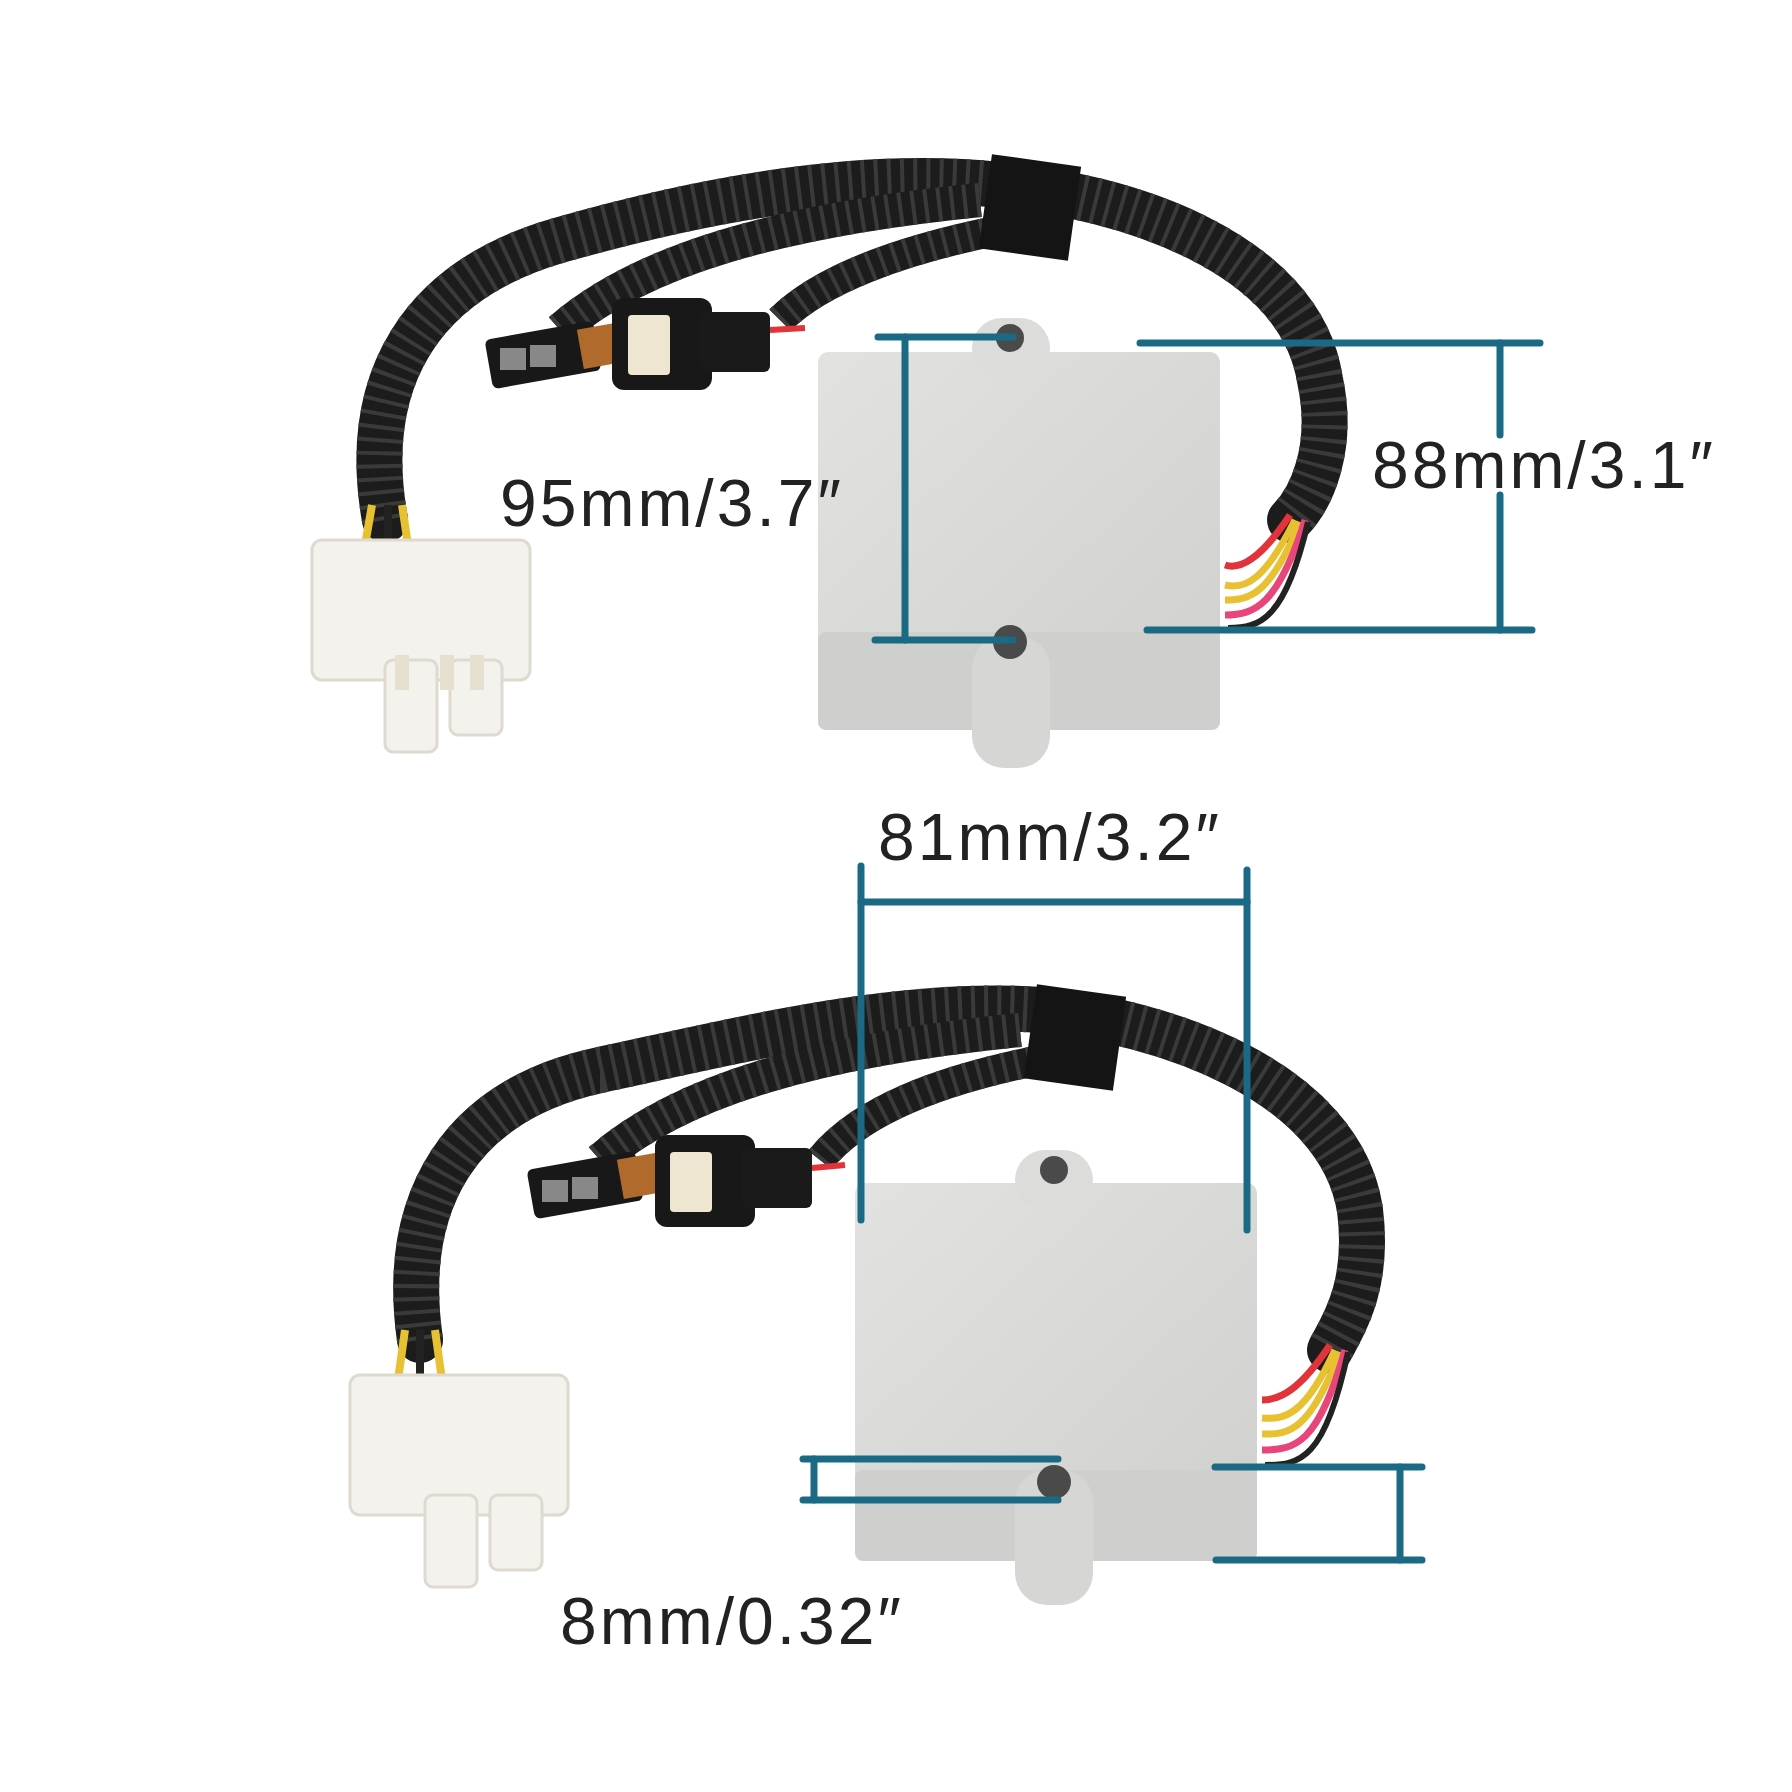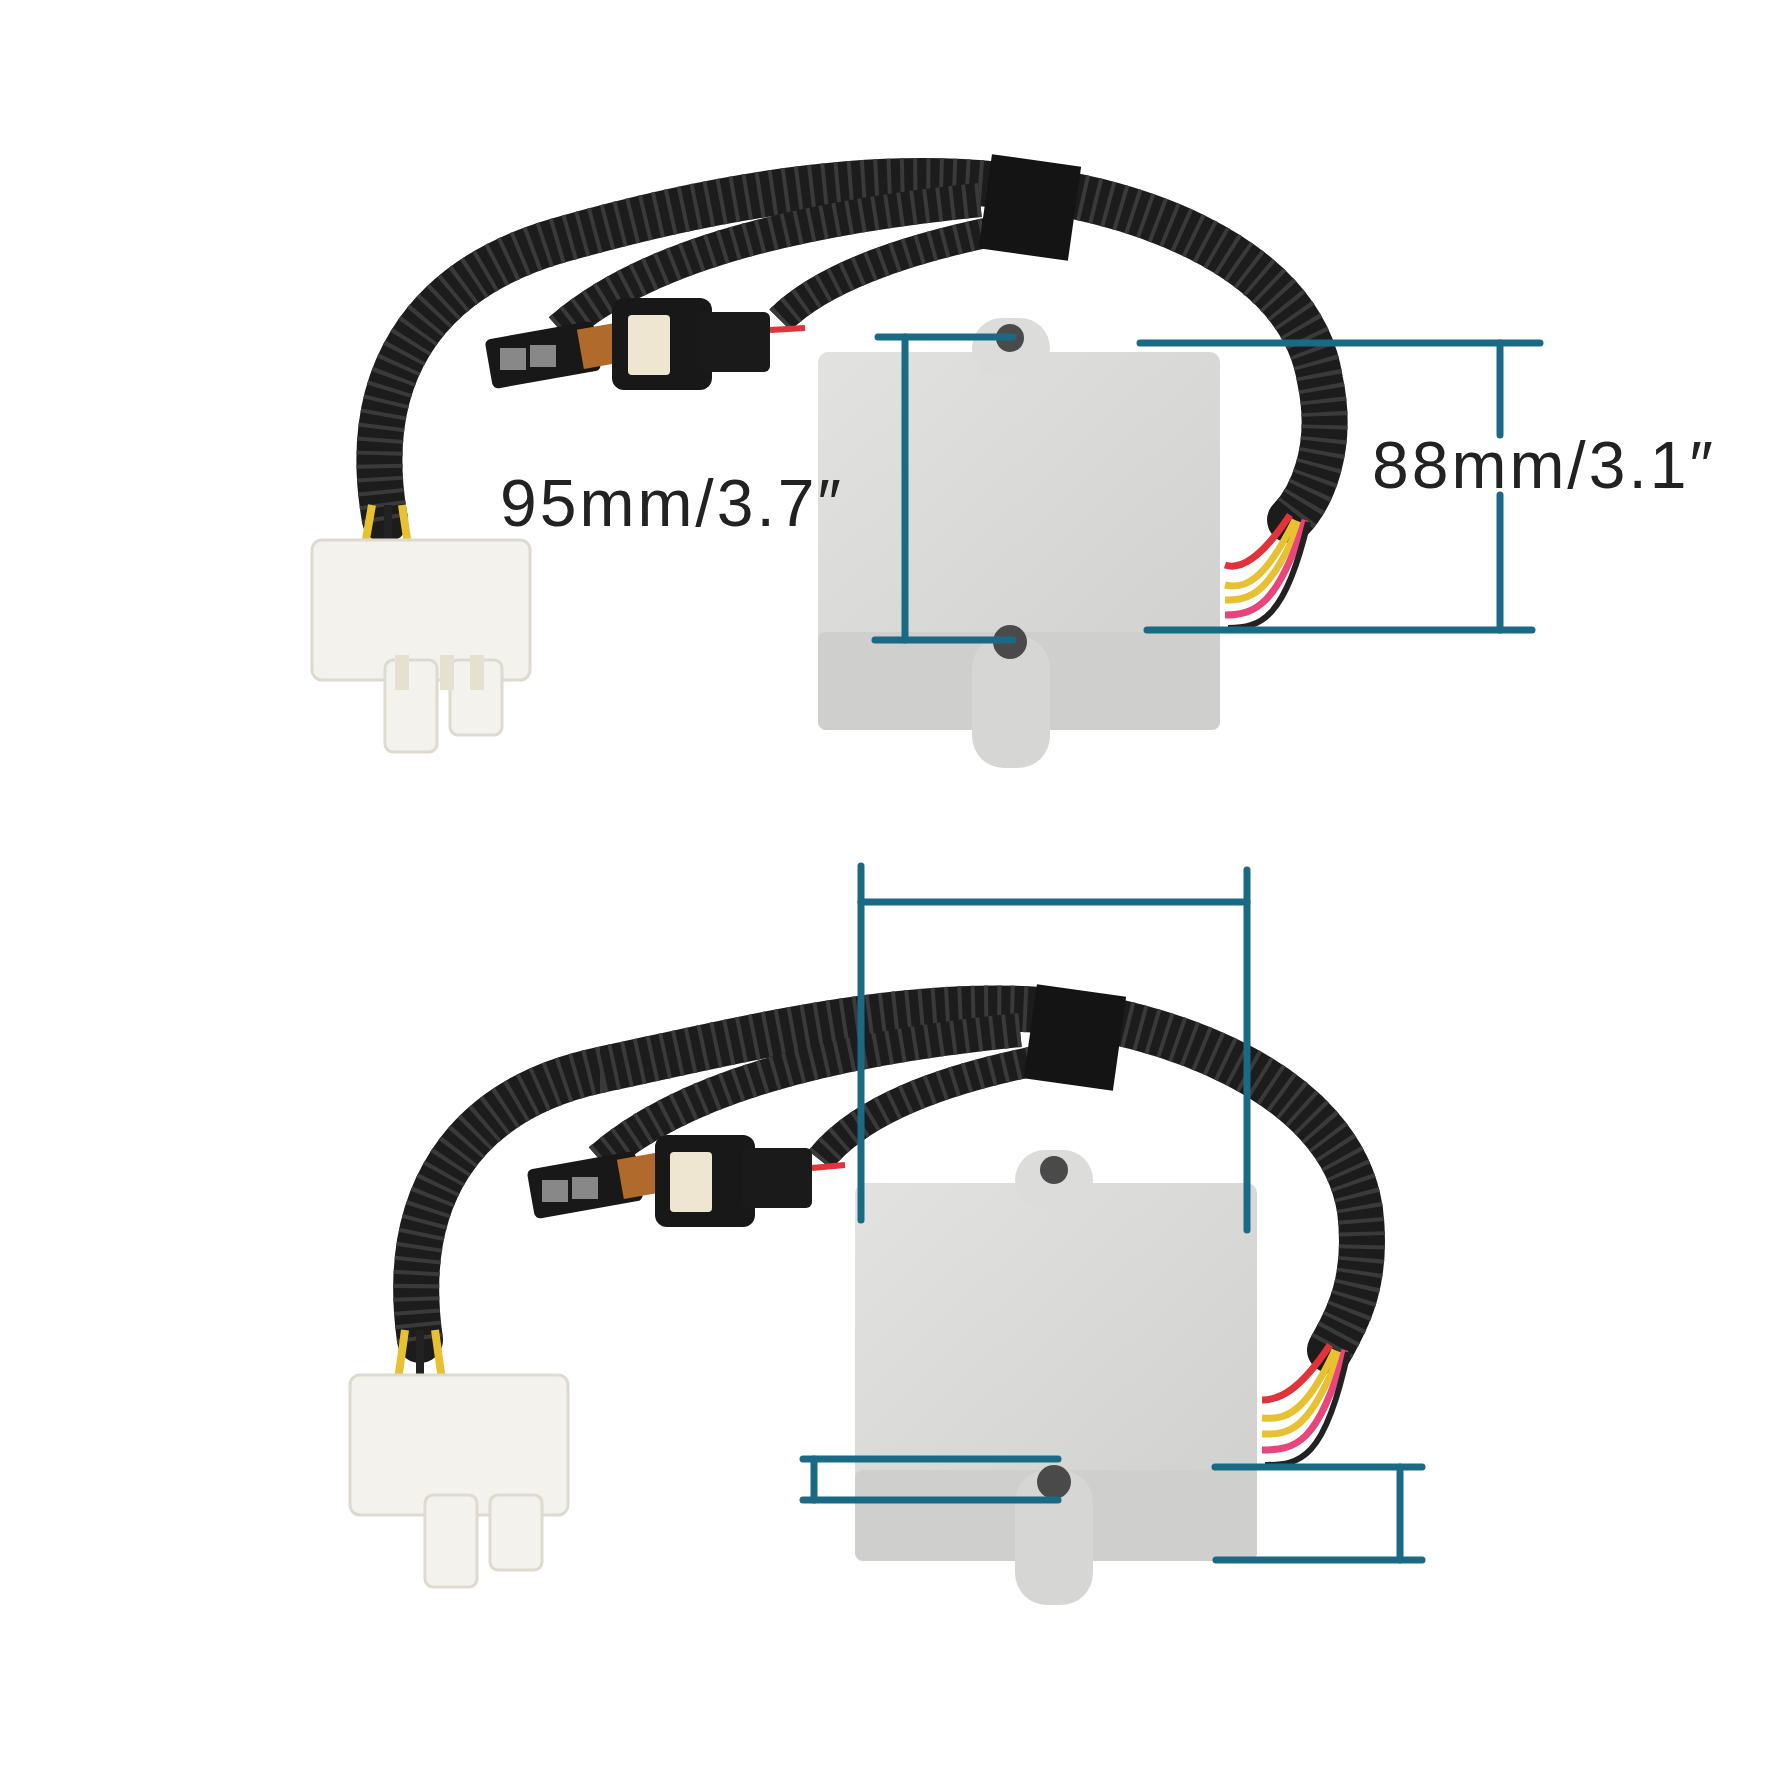--- a/index.html
+++ b/index.html
@@ -161,13 +161,15 @@
       <g>
         <line x1="803" y1="1459" x2="1058" y2="1459"></line>
         <line x1="803" y1="1500" x2="1058" y2="1500"></line>
         <line x1="814" y1="1459" x2="814" y2="1500"></line>
       </g>
     </g>
   </svg>
 
   <div class="dim-label" style="left:500px; top:470px;">95mm/3.7″</div>
   <div class="dim-label" style="left:1372px; top:432px;">88mm/3.1″</div>
+  <div class="dim-label" style="left:878px; top:804px;">81mm/3.2″</div>
+  <div class="dim-label" style="left:560px; top:1588px;">8mm/0.32″</div>
 </div>
 
 </body></html>

